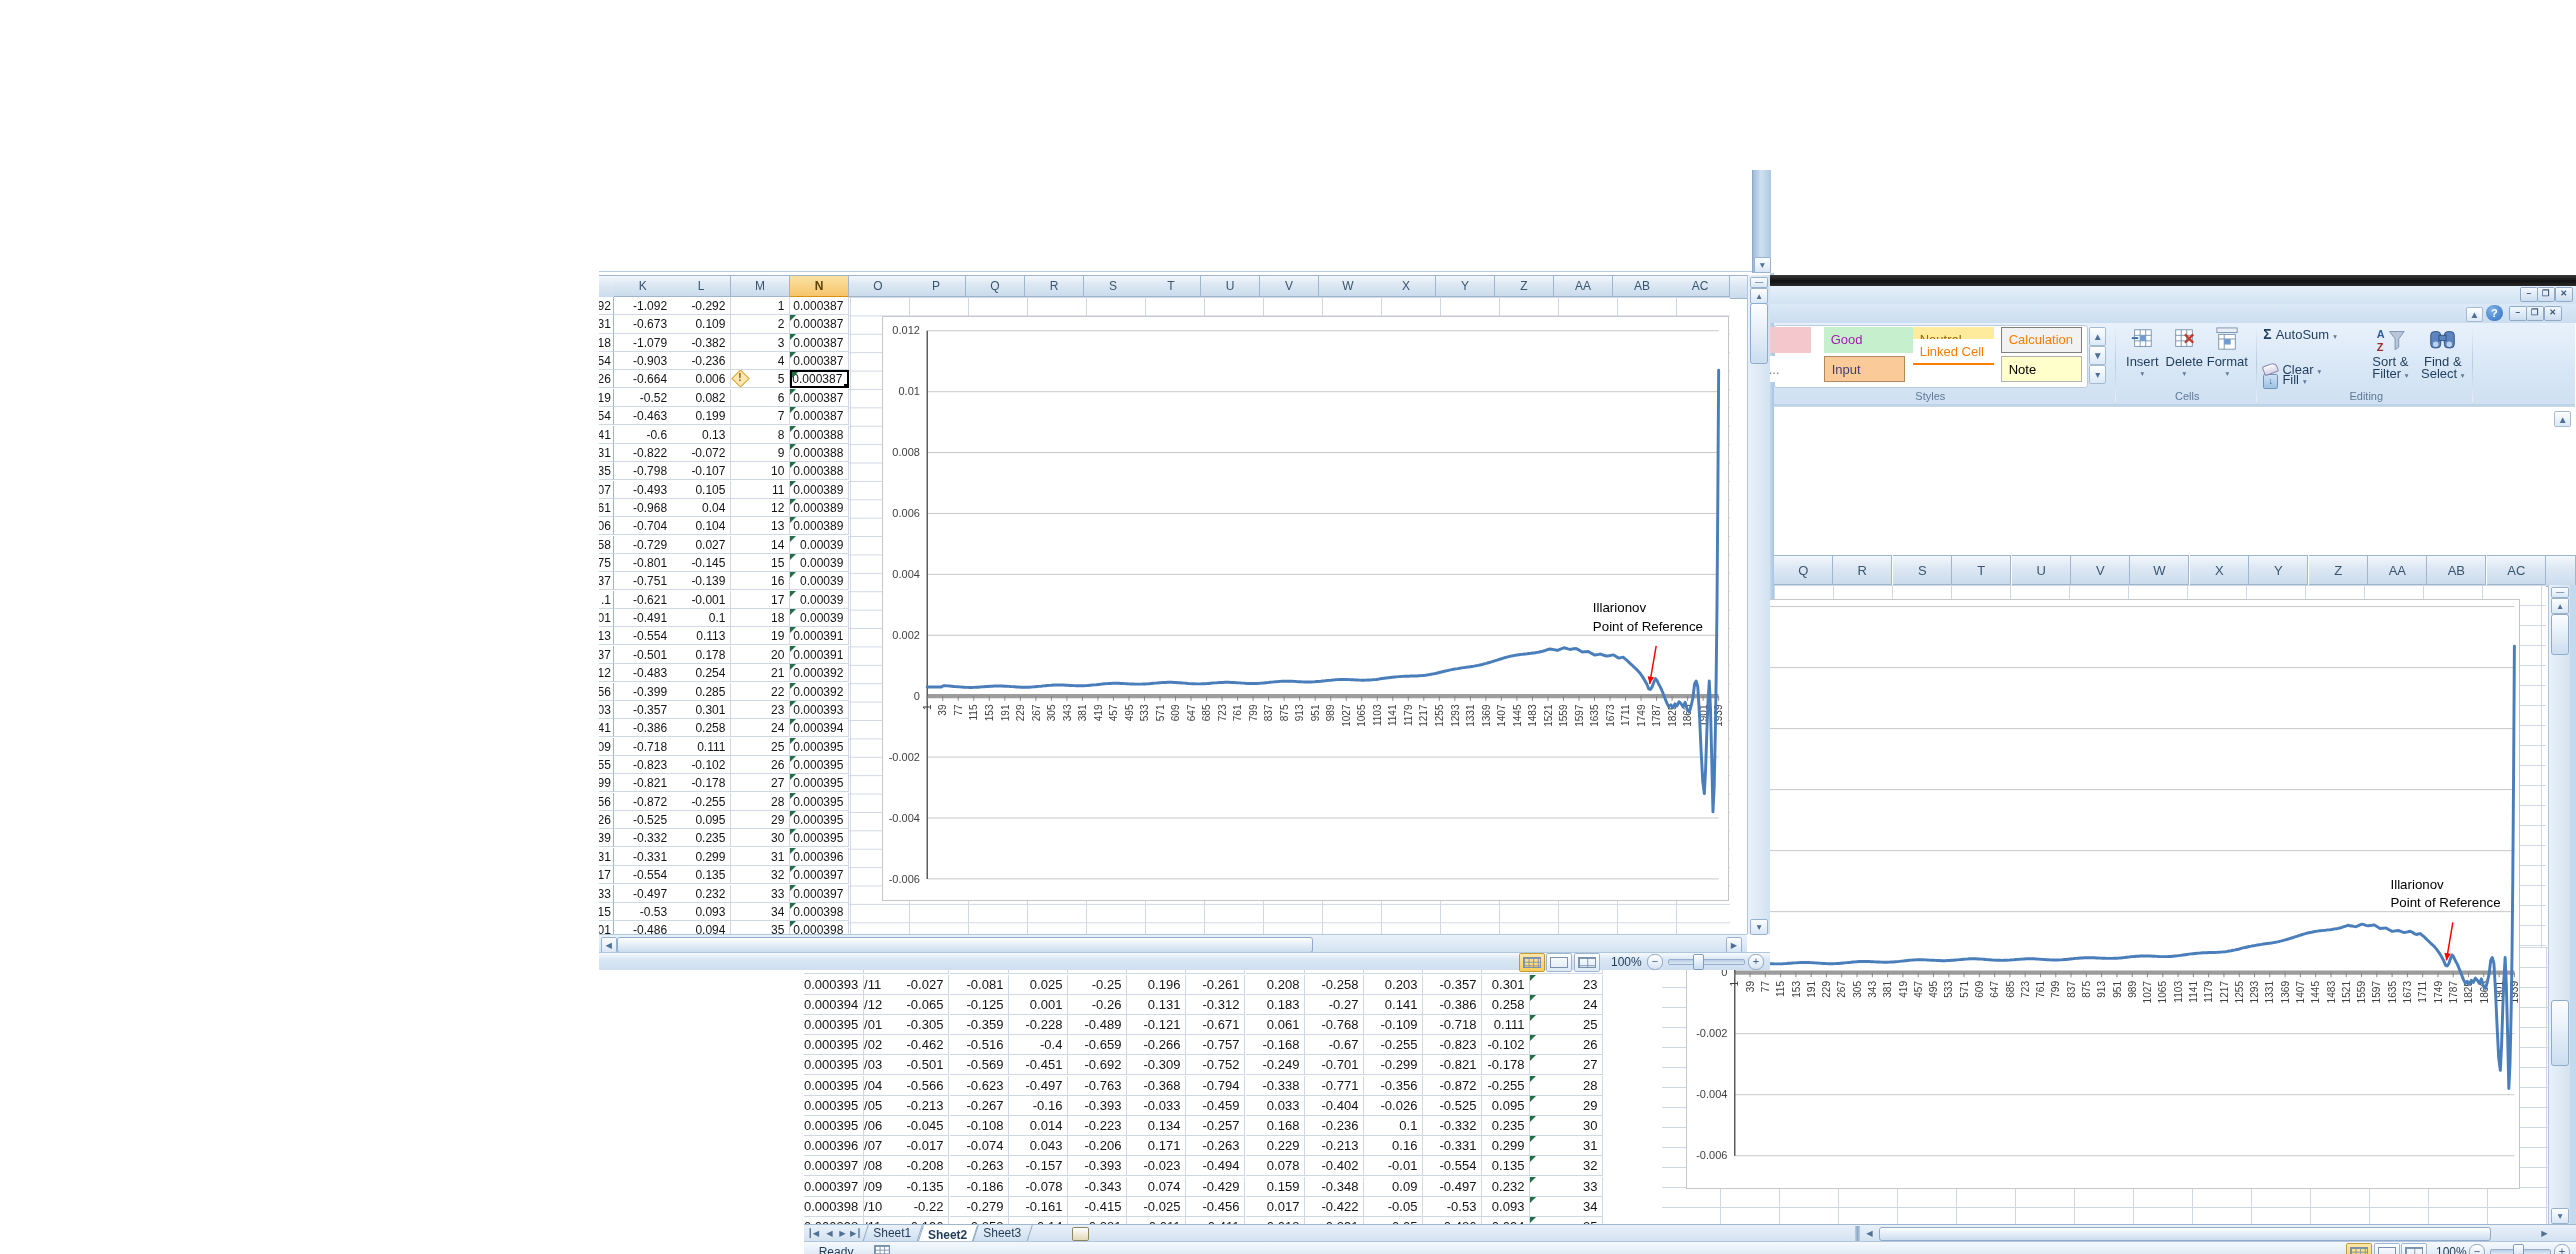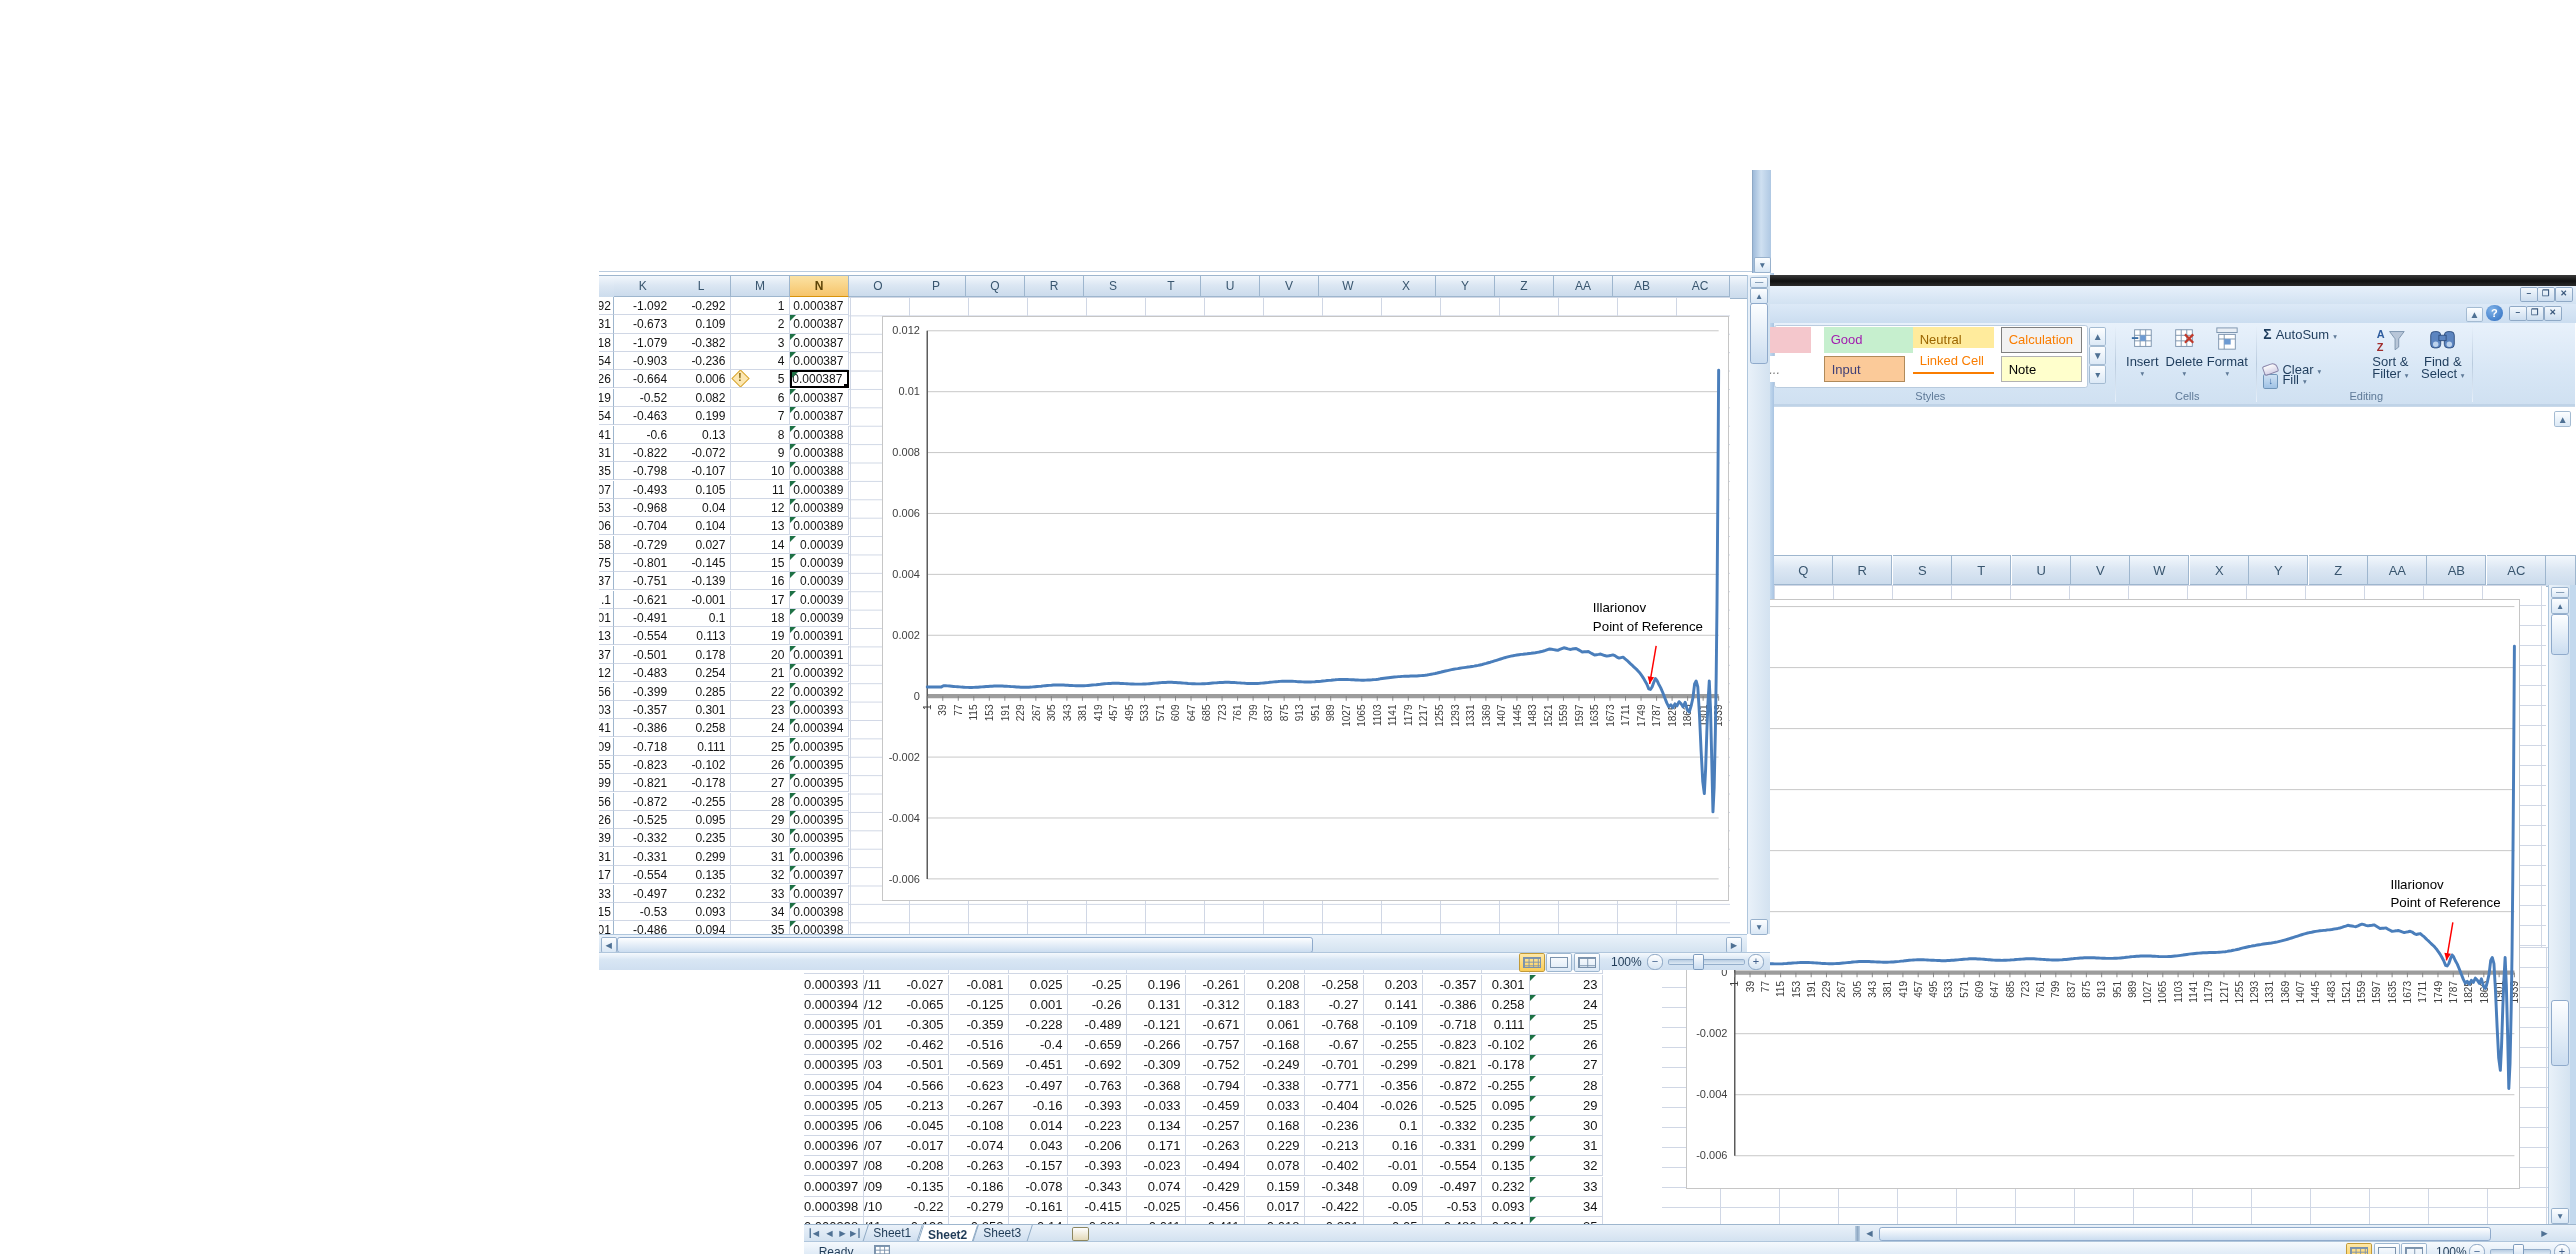--- a/index.html
+++ b/index.html
@@ -76,21 +76,21 @@
   <div class="abs ribbon" style="left:7.3px;top:50px;width:801px;height:83px;">
 
     <div class="galleryframe" style="left:0px;top:1.8px;width:312px;height:61px;"></div>
     <div id="swatches" class="abs" style="left:0;top:0;width:317px;height:64px;">
         <div class="swatch" style="left: -44px; top: 3.7px; width: 81px; background: rgb(244, 199, 204); color: rgb(156, 0, 6);"></div>
         <div class="swatch" style="left: 50px; top: 3.7px; width: 92px; background: rgb(198, 239, 206); color: #a21caf; text-align: center;">Good</div>
         <div class="swatch" style="left: 139px; top: 3.7px; width: 81px; background: rgb(255, 235, 156); color: rgb(156, 101, 0);">Neutral</div>
         <div class="swatch" style="left: 227px; top: 3.7px; width: 81px; background: rgb(242, 242, 242); color: rgb(250, 125, 0); border: 0.9px solid rgb(127, 127, 127); font-weight: normal;">Calculation</div>
         <div class="swatch" style="left: -44px; top: 33px; width: 81px; background: rgb(255, 255, 255); color: rgb(127, 127, 127); font-style: italic;">atory ...</div>
         <div class="swatch" style="left: 50px; top: 33px; width: 81px; background: rgb(251, 202, 153); color: rgb(63, 63, 118); border: 0.9px solid rgb(176, 138, 90);">Input</div>
-        <div class="swatch" style="left: 139px; top: 25px; width: 81px; background: rgb(255, 255, 255); color: rgb(250, 125, 0); border-bottom: 2.8px double rgb(250, 125, 0);">Linked Cell</div>
+        <div class="swatch" style="left: 139px; top: 16px; width: 81px; background: rgb(255, 255, 255); color: rgb(250, 125, 0); border-bottom: 2.8px double rgb(250, 125, 0);">Linked Cell</div>
         <div class="swatch" style="left: 227px; top: 33px; width: 81px; background: rgb(255, 255, 204); color: rgb(0, 0, 0); border: 0.9px solid rgb(178, 178, 178);">Note</div>
       </div>
     <div class="smallbtn" style="left:315px;top:3.7px;width:14.7px;height:17.4px;">▲</div>
     <div class="smallbtn" style="left:315px;top:23px;width:14.7px;height:17.4px;">▼</div>
     <div class="smallbtn" style="left:315px;top:42px;width:14.7px;height:17.4px;">▾</div>
     <div class="grplabel" style="left:110px;top:67px;width:92px;">Styles</div>
     <div class="rdiv" style="left:341px;top:1.8px;height:77px;"></div>
 
     <div class="abs" style="left:348px;top:1.8px;width:40px;height:73px;text-align:center;">
       <svg width="24" height="24" style="margin-top:1.8px;" viewBox="0 0 26 26">
@@ -717,21 +717,21 @@
         <div class="cell" style="position: absolute; left: 191px; top: 0px; width: 59px; height: 18.4px;">0.000388<span class="gtri"></span></div>
       </div>
       <div style="position: absolute; left: 0px; top: 184px; width: 250px; height: 18.4px;">
         <div class="cell" style="position: absolute; left: 0px; top: 0px; width: 14.7px; height: 18.4px; padding-right: 1.8px; border-right: 0.9px solid rgb(158, 182, 206);">07</div>
         <div class="cell" style="position: absolute; left: 14.7px; top: 0px; width: 59px; height: 18.4px;">-0.493</div>
         <div class="cell" style="position: absolute; left: 73px; top: 0px; width: 59px; height: 18.4px;">0.105</div>
         <div class="cell" style="position: absolute; left: 132px; top: 0px; width: 59px; height: 18.4px;">11</div>
         <div class="cell" style="position: absolute; left: 191px; top: 0px; width: 59px; height: 18.4px;">0.000389<span class="gtri"></span></div>
       </div>
       <div style="position: absolute; left: 0px; top: 202px; width: 250px; height: 18.4px;">
-        <div class="cell" style="position: absolute; left: 0px; top: 0px; width: 14.7px; height: 18.4px; padding-right: 1.8px; border-right: 0.9px solid rgb(158, 182, 206);">53</div>
+        <div class="cell" style="position: absolute; left: 0px; top: 0px; width: 14.7px; height: 18.4px; padding-right: 1.8px; border-right: 0.9px solid rgb(158, 182, 206);">61</div>
         <div class="cell" style="position: absolute; left: 14.7px; top: 0px; width: 59px; height: 18.4px;">-0.968</div>
         <div class="cell" style="position: absolute; left: 73px; top: 0px; width: 59px; height: 18.4px;">0.04</div>
         <div class="cell" style="position: absolute; left: 132px; top: 0px; width: 59px; height: 18.4px;">12</div>
         <div class="cell" style="position: absolute; left: 191px; top: 0px; width: 59px; height: 18.4px;">0.000389<span class="gtri"></span></div>
       </div>
       <div style="position: absolute; left: 0px; top: 220px; width: 250px; height: 18.4px;">
         <div class="cell" style="position: absolute; left: 0px; top: 0px; width: 14.7px; height: 18.4px; padding-right: 1.8px; border-right: 0.9px solid rgb(158, 182, 206);">06</div>
         <div class="cell" style="position: absolute; left: 14.7px; top: 0px; width: 59px; height: 18.4px;">-0.704</div>
         <div class="cell" style="position: absolute; left: 73px; top: 0px; width: 59px; height: 18.4px;">0.104</div>
         <div class="cell" style="position: absolute; left: 132px; top: 0px; width: 59px; height: 18.4px;">13</div>

